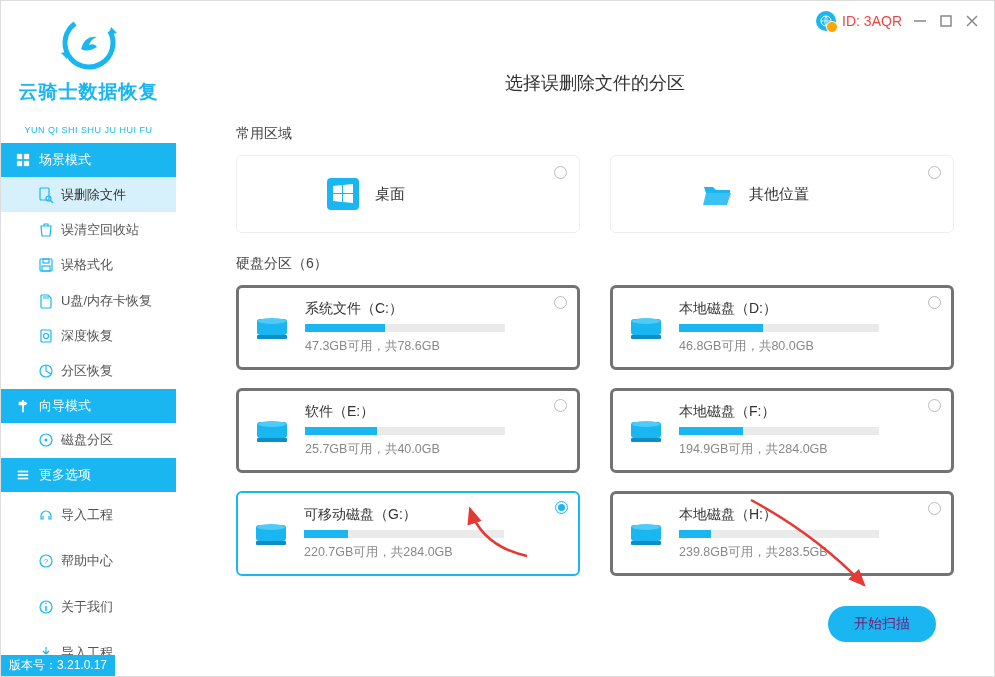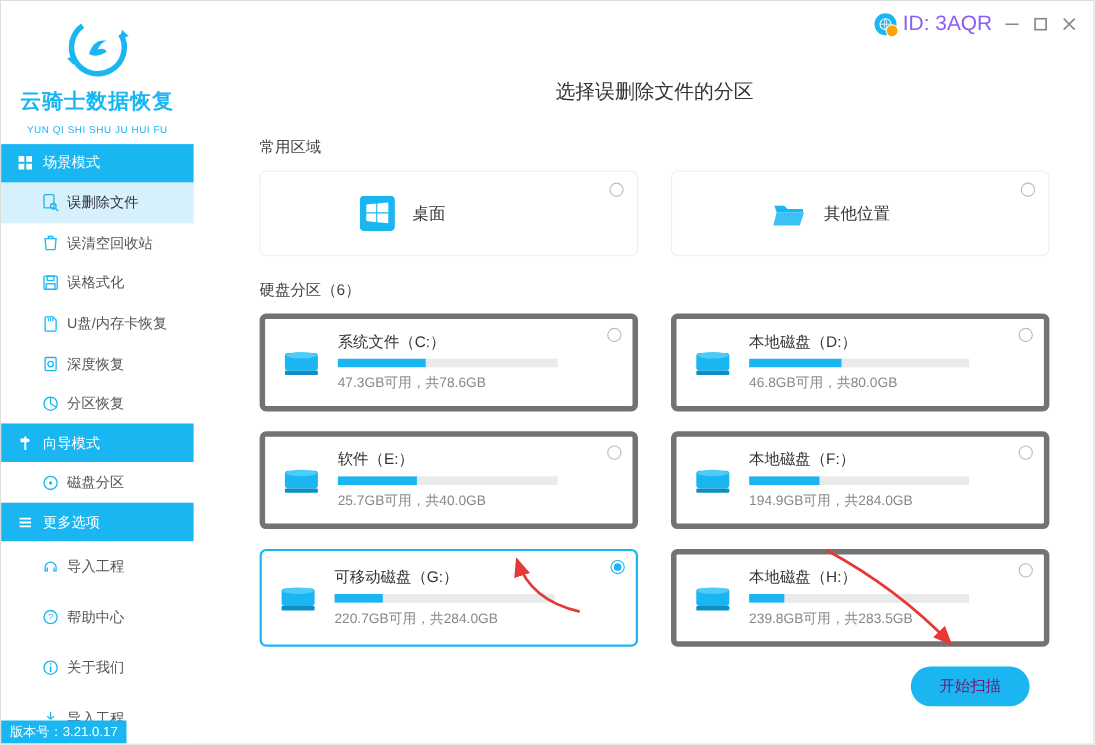--- a/index.html
+++ b/index.html
@@ -1,34 +1,34 @@
 <!DOCTYPE html>
 <html><head>
 <meta charset="utf-8">
 <style>
   * { box-sizing: border-box; margin: 0; padding: 0; }
   body { font-family: "Microsoft YaHei", Arial, sans-serif; font-size: 13px; color: #444; background: #fff; }
   .app { width: 995px; height: 677px; border: 1px solid #ddd; position: relative; overflow: hidden; display: flex; flex-direction: column; }
   .titlebar { position: absolute; top: 10px; right: 14px; display: flex; align-items: center; gap: 10px; z-index: 10; }
-  .id-badge { display: flex; align-items: center; gap: 6px; color: #8b5cf6; font-size: 19px; }
+  .id-badge { display: flex; align-items: center; gap: 6px; color: #ef4444; font-size: 14px; }
   .id-icon { width: 20px; height: 20px; border-radius: 50%; background: #19B6F2; position: relative; display: flex; align-items: center; justify-content: center; }
   .id-icon::after { content:""; position:absolute; right:-2px; bottom:-2px; width:10px; height:10px; background:#FFA500; border-radius:50%; border:1px solid #fff; }
   .id-icon svg { width: 12px; height: 12px; fill: #fff; }
   .winbtn { width: 16px; height: 16px; display:flex; align-items:center; justify-content:center; color:#888; cursor:pointer; font-size:15px; }
   .winbtn svg { width:14px; height:14px; stroke:#888; stroke-width:1.5; fill:none; }
 
   .body { display:flex; flex:1; min-height:0; }
 
   
   .sidebar { width: 175px; background:#fff; display:flex; flex-direction:column; border-right:none; position:relative; }
   .logo-wrap { padding: 12px 0 8px; text-align:center; }
   .logo-circle { width: 60px; height:60px; margin:0 auto 6px; position:relative; }
   .logo-circle svg { width:60px; height:60px; }
   .brand { font-size:19px; font-weight:bold; color:#19B6F2; letter-spacing:1px; }
-  .brand-sub { font-size:9px; color:#19B6F2; letter-spacing:0.5px; margin-top:8px; }
+  .brand-sub { font-size:9px; color:#19B6F2; letter-spacing:0.5px; margin-top:20px; }
 
   .section-header { background:#19B6F2; color:#fff; height:44px; display:flex; align-items:center; padding:0 14px; font-size:13px; gap:8px;text-align:center; }
   .section-header .shicon { width:16px; height:16px; display:flex; align-items:center; justify-content:center; }
   .section-header svg { width:14px; height:14px; fill:#fff; }
 
   .nav-item { height:46px; display:flex; align-items:center; padding:0 14px 0 32px; gap:10px; color:#555; cursor:pointer; position:relative; }
   .nav-item.active { background:#D6F1FC; color:#333; }
   .nav-item .nicon { position:absolute; left:36px; width:18px; height:18px; display:flex; align-items:center; justify-content:center; }
   .nav-item { padding-left: 60px; }
   .nav-item svg { width:16px; height:16px; }
@@ -43,21 +43,21 @@
   .grp-label { font-size:14px; color:#444; margin: 10px 0 12px; }
   .grid2 { display:flex; gap:30px; }
   .card { flex:1; border:1px solid #eee; border-radius:6px; padding:18px 20px; position:relative; display:flex; align-items:center; gap:16px; cursor:pointer; min-height:78px; }
   .card .radio { position:absolute; top:10px; right:12px; width:13px; height:13px; border:1.5px solid #bbb; border-radius:50%; }
   .card .big-icon { width:32px; height:32px; display:flex; align-items:center; justify-content:center; margin-left:70px; }
   .card .big-icon svg { width:32px; height:32px; }
   .card .clabel { font-size:15px; color:#333; }
 
   .disk-section-label { font-size:14px; color:#444; margin: 22px 0 12px; }
   .disk-grid { display:grid; grid-template-columns: 1fr 1fr; gap: 18px 30px; }
-  .disk-card { border:5px solid #737373; border-radius:6px; padding:12px 18px 12px 14px; position:relative; display:flex; align-items:center; gap:14px; cursor:pointer; min-height:78px; }
+  .disk-card { border:3px solid #737373; border-radius:6px; padding:12px 18px 12px 14px; position:relative; display:flex; align-items:center; gap:14px; cursor:pointer; min-height:78px; }
   .disk-card.selected { border:2px solid #19B6F2; }
   .disk-card .radio { position:absolute; top:8px; right:10px; width:13px; height:13px; border:1.5px solid #bbb; border-radius:50%; }
   .disk-card.selected .radio { border-color:#19B6F2; }
   .disk-card.selected .radio::after { content:""; position:absolute; inset:2px; background:#19B6F2; border-radius:50%; }
   .disk-icon { width:38px; height:32px; display:flex; align-items:center; justify-content:center; flex:0 0 auto; }
   .disk-icon svg { width:36px; height:30px; }
   .disk-info { flex:1; min-width:0; }
   .disk-name { font-size:14px; color:#333; margin-bottom:6px; }
   .bar { width:100%; max-width:200px; height:8px; background:#eaeaea; border-radius:0; overflow:hidden; margin-bottom:6px; }
   .bar > span { display:block; height:100%; background:#19B6F2; }

